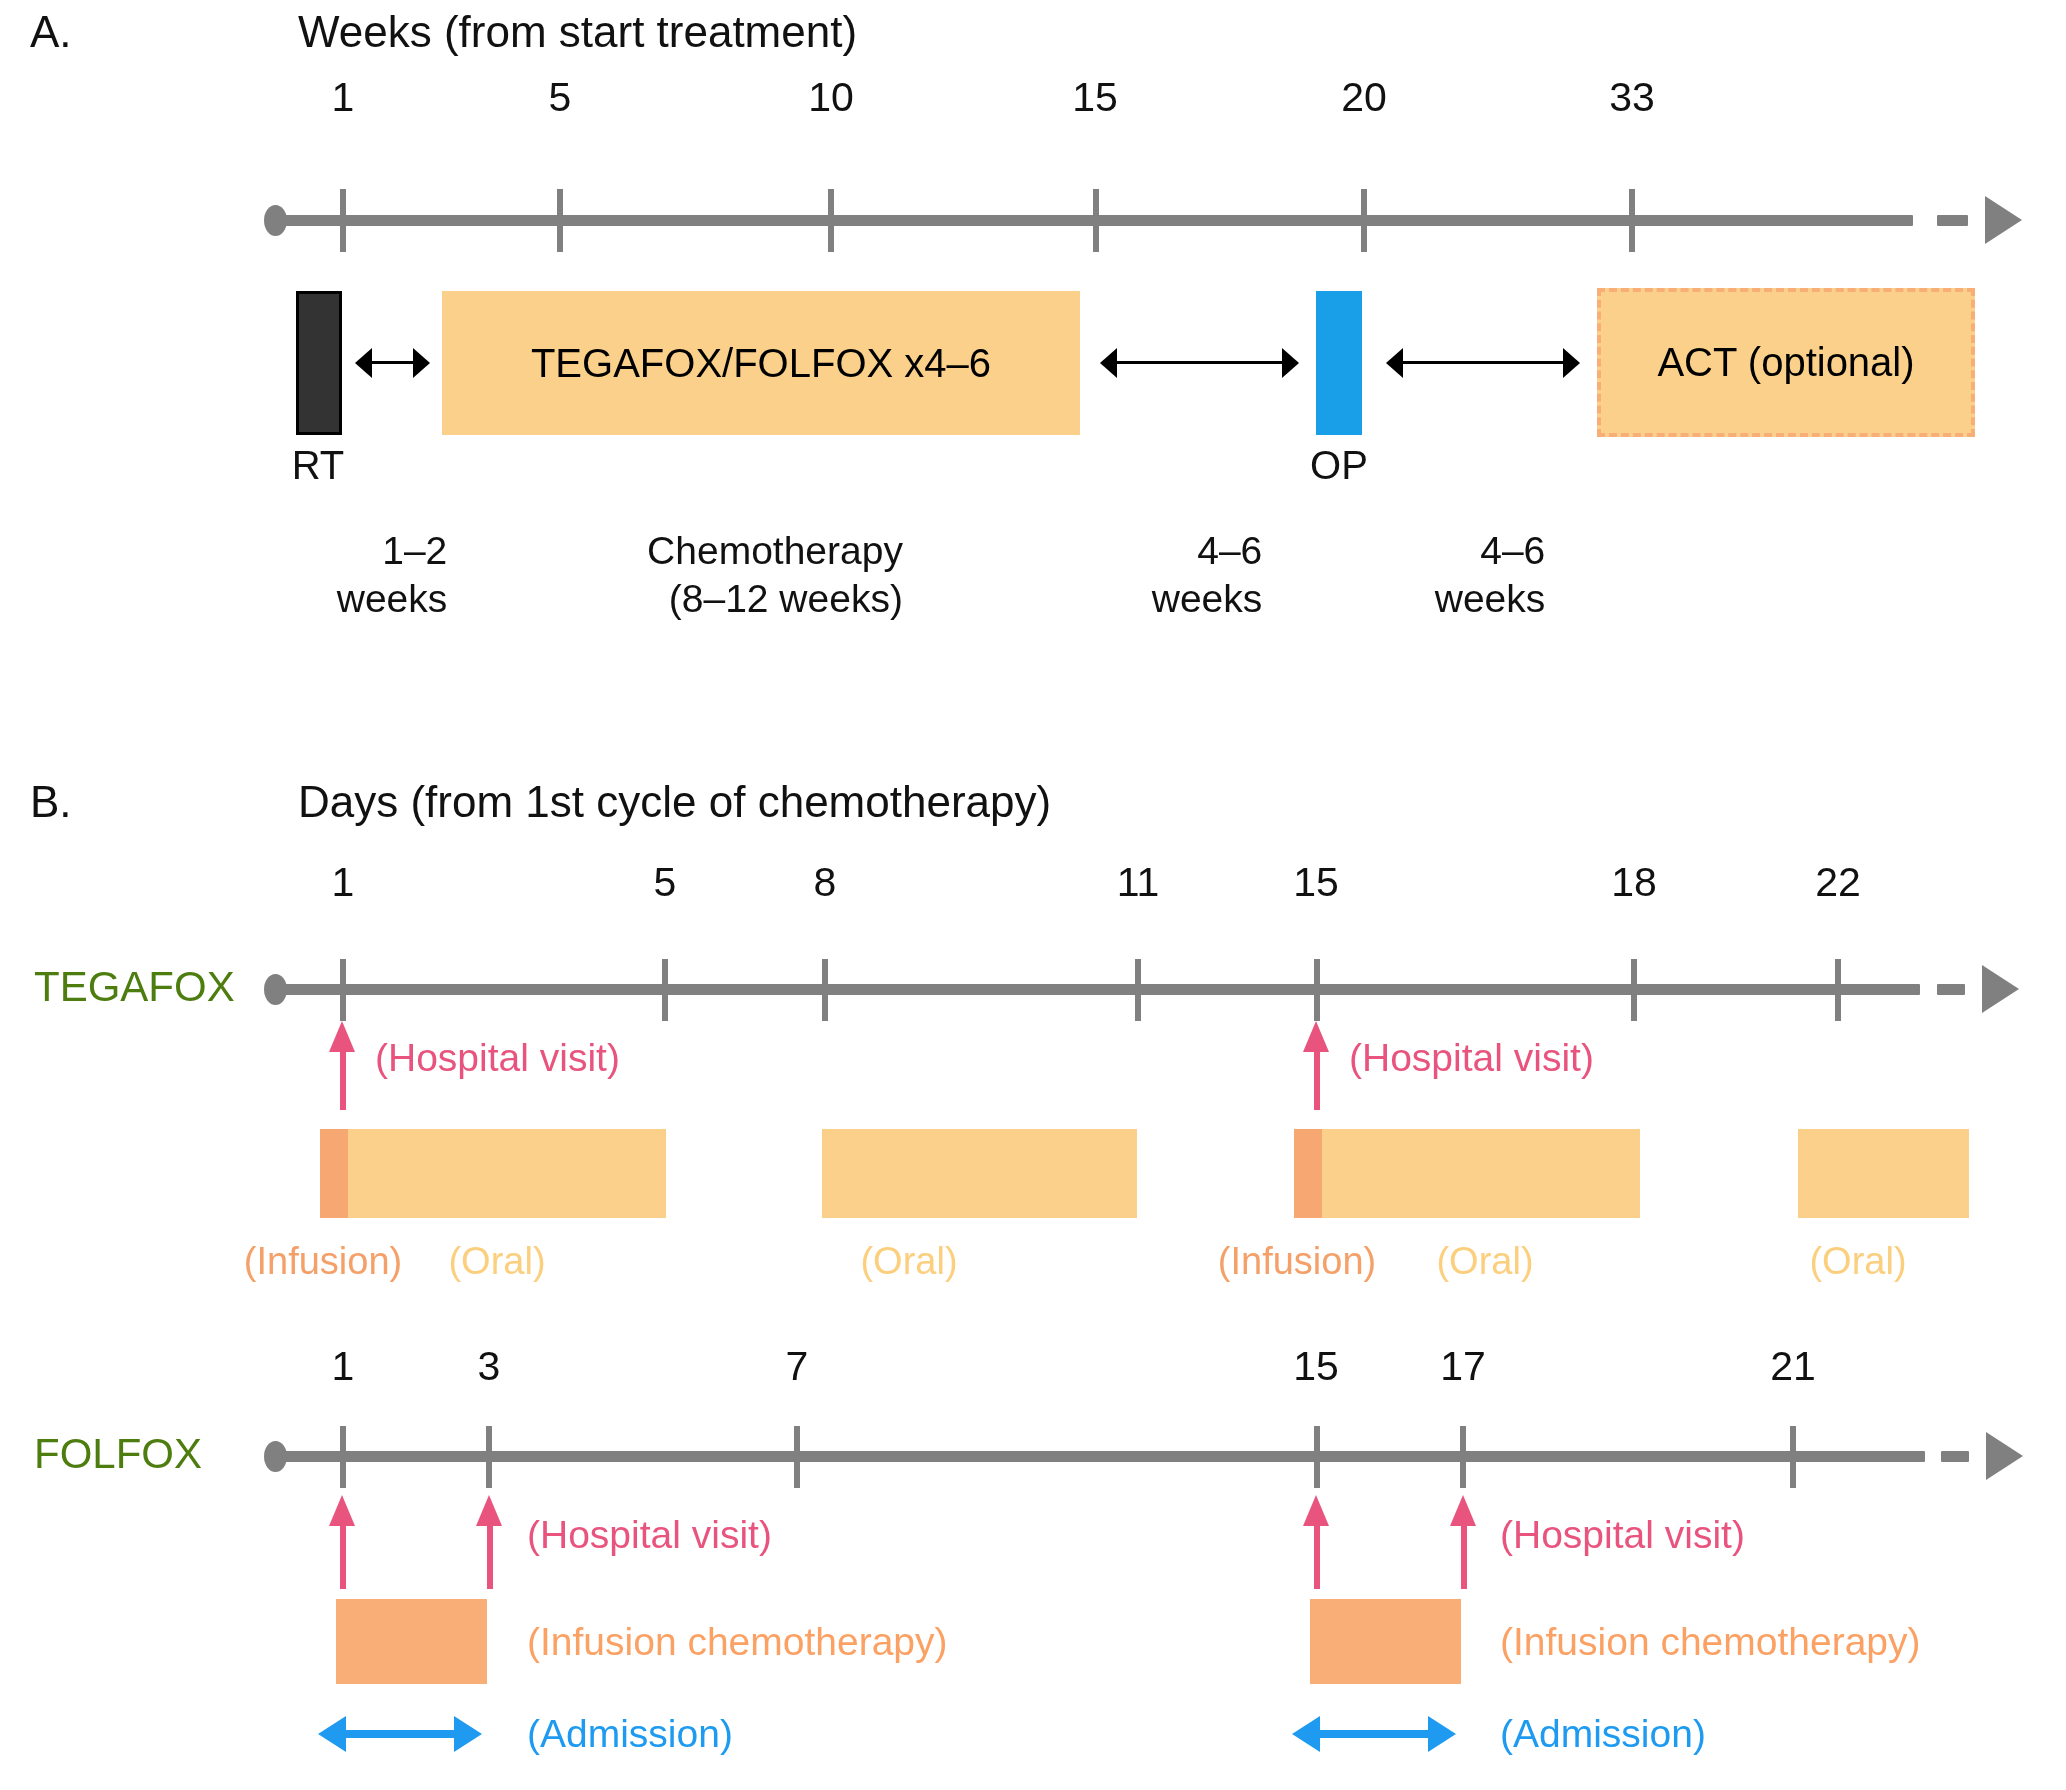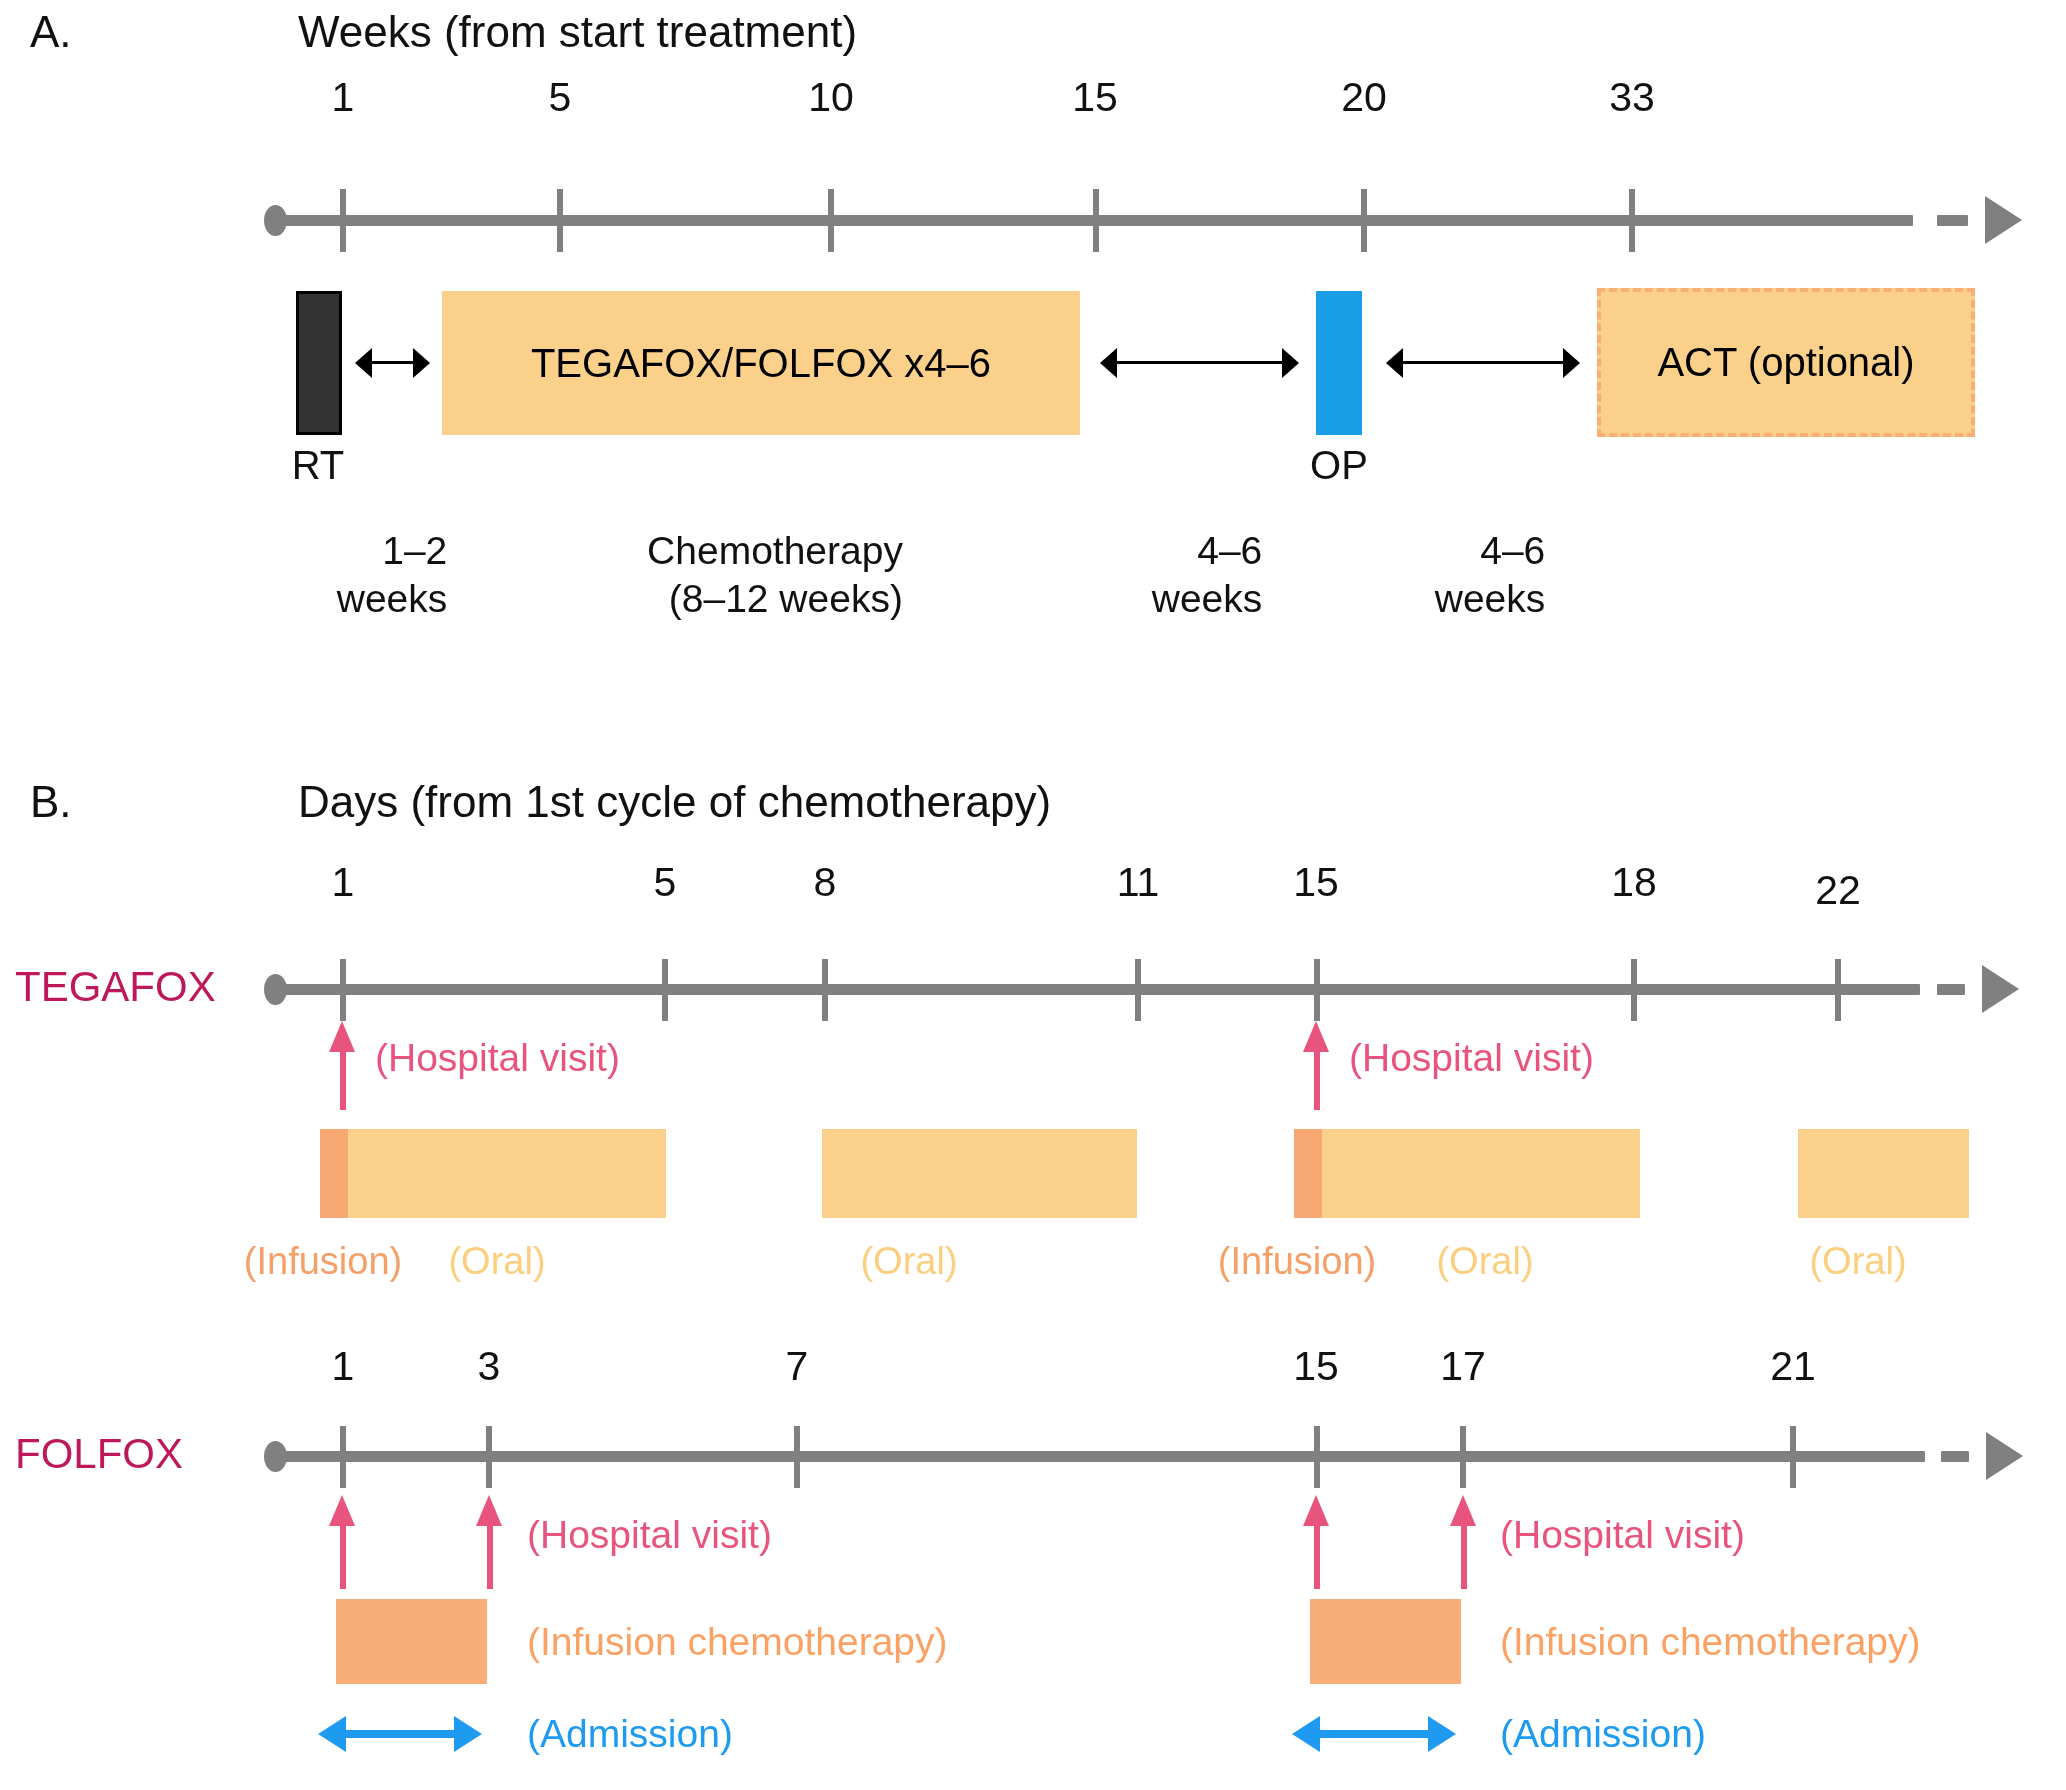--- a/index.html
+++ b/index.html
@@ -16,21 +16,21 @@
   .tick-label{font-size:41px;color:#111;text-align:center;transform:translateX(-50%);}
 
   
   .axis-line{height:11px;background:#808080;border-radius:1px;}
   .axis-dot{width:23px;height:31px;border-radius:50%;background:#808080;}
   .axis-tick{width:5.5px;background:#808080;}
   .axis-dash{height:11px;background:#808080;border-radius:1px;}
   .axis-arrow{width:0;height:0;border-top:24px solid transparent;border-bottom:24px solid transparent;border-left:37px solid #808080;}
 
   
-  .row-name{font-size:42px;color:#be185d;}
+  .row-name{font-size:42px;color:#4d7c0f;margin-left:19px;}
 
   
   .blk{box-sizing:border-box;}
   .blk-rt{background:#333333;border:3px solid #000;}
   .blk-chemo{background:#FBD08A;}
   .blk-op{background:#199FE8;}
   .blk-act{background:#FBD08A;border:4.5px dashed #F7AE77;}
   .blk-label-inside{display:flex;align-items:center;justify-content:center;height:100%;width:100%;font-size:40px;color:#000;}
   .blk-caption{font-size:40px;color:#111;text-align:center;transform:translateX(-50%);}
 
@@ -143,21 +143,21 @@
 
   <div class="abs txt panel-letter" style="left:30px;top:780px;">B.</div>
   <div class="abs txt panel-header" style="left:298px;top:780px;">Days (from 1st cycle of chemotherapy)</div>
 
   <div class="abs txt tick-label" style="left:343px;top:862px;">1</div>
   <div class="abs txt tick-label" style="left:665px;top:862px;">5</div>
   <div class="abs txt tick-label" style="left:825px;top:862px;">8</div>
   <div class="abs txt tick-label" style="left:1138px;top:862px;">11</div>
   <div class="abs txt tick-label" style="left:1316px;top:862px;">15</div>
   <div class="abs txt tick-label" style="left:1634px;top:862px;">18</div>
-  <div class="abs txt tick-label" style="left:1838px;top:862px;margin-top:8px;">22</div>
+  <div class="abs txt tick-label" style="left:1838px;top:862px;">22</div>
 
   <div class="abs txt row-name" style="left:15px;top:966px;">TEGAFOX</div>
 
   <div class="abs axis-dot" style="left:264px;top:974px;"></div>
   <div class="abs axis-line" style="left:281px;top:984px;width:1639px;"></div>
   <div class="abs axis-dash" style="left:1937px;top:984px;width:28px;"></div>
   <div class="abs axis-arrow" style="left:1982px;top:965px;"></div>
   <div class="abs axis-tick" style="left:340px;top:959px;height:62px;"></div>
   <div class="abs axis-tick" style="left:662px;top:959px;height:62px;"></div>
   <div class="abs axis-tick" style="left:822px;top:959px;height:62px;"></div>

